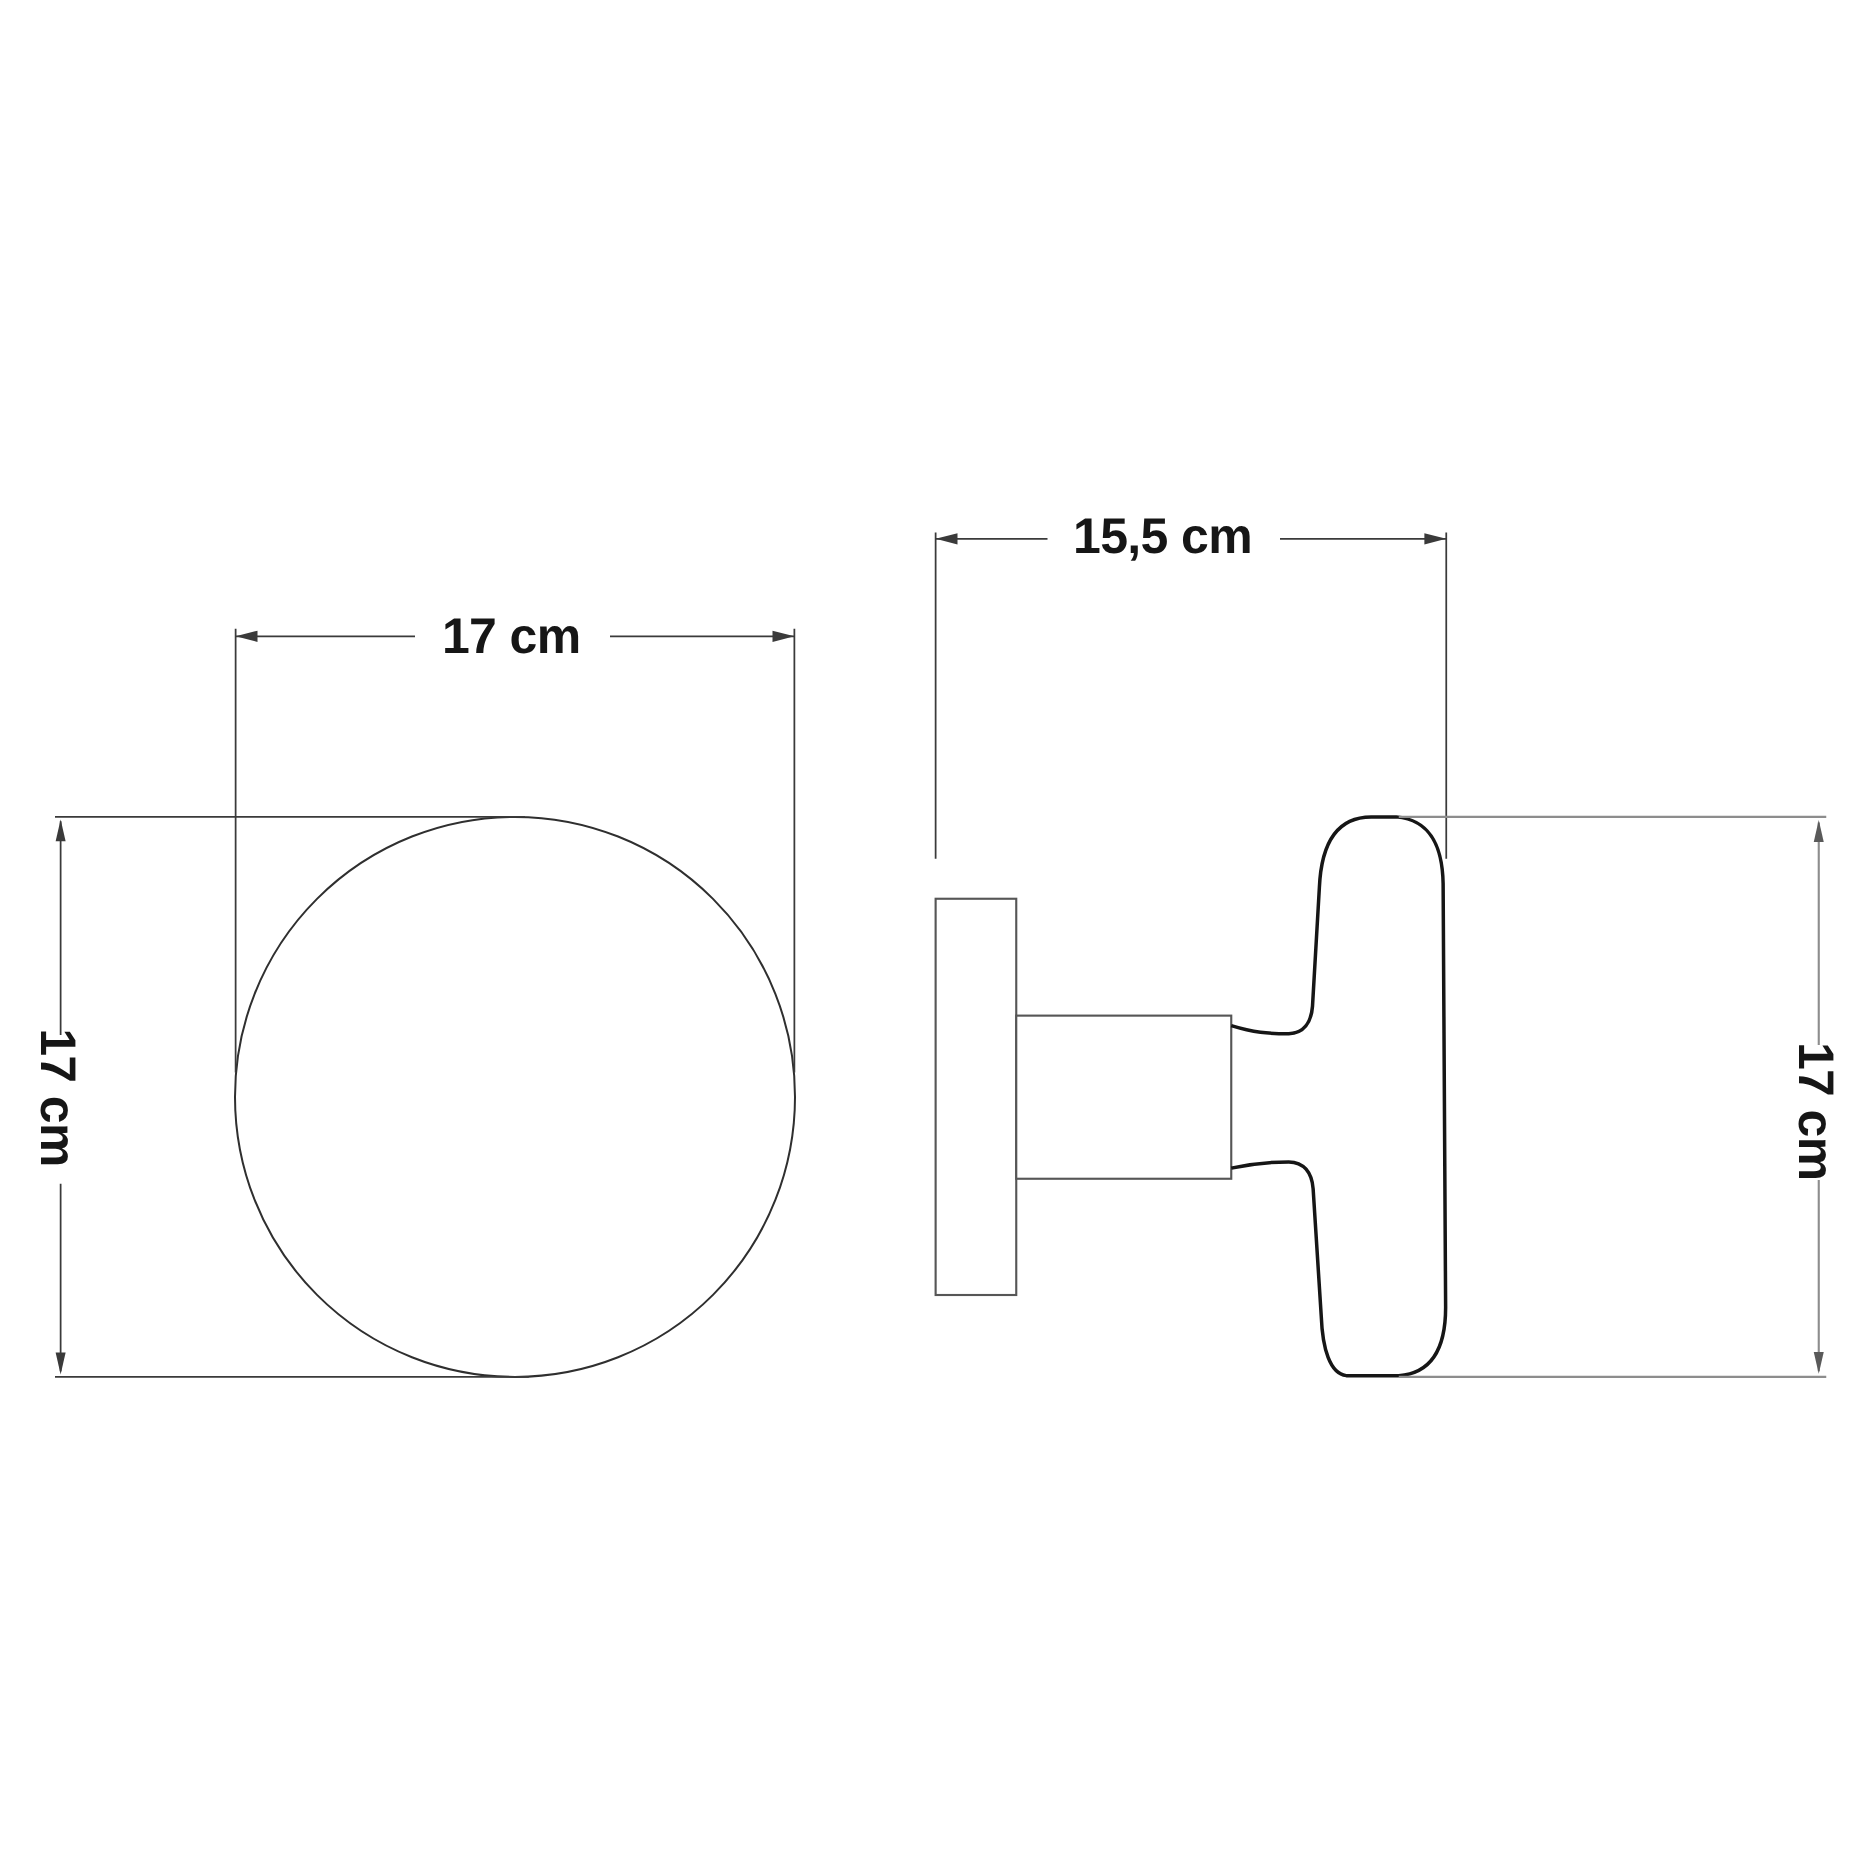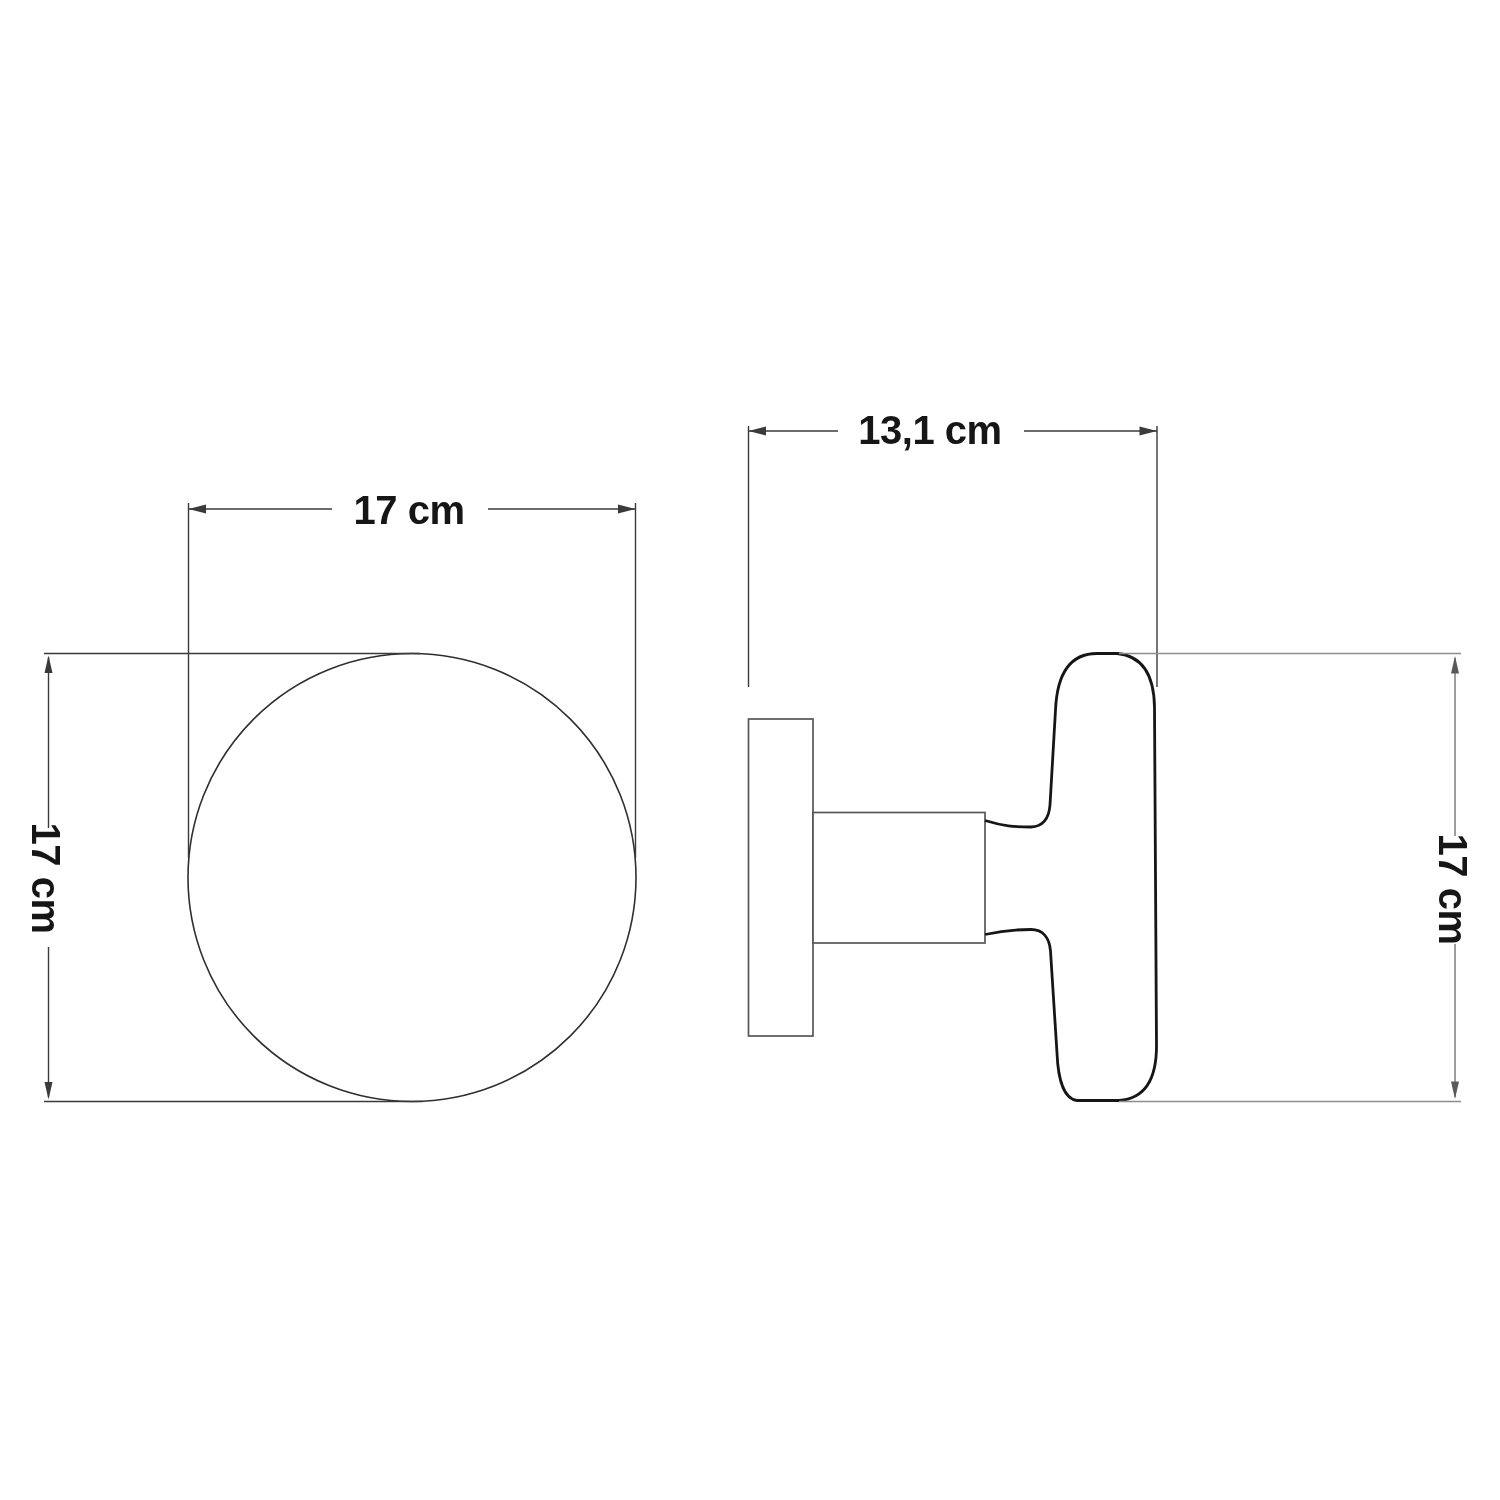--- a/index.html
+++ b/index.html
@@ -97,16 +97,16 @@
     <path d="M1455,658 L1455,836" class="dim-gray"></path>
     <path d="M1455,944 L1455,1097" class="dim-gray"></path>
     <path d="M1455,656 L1451,673.5 L1459,673.5 Z" class="arrow-gray"></path>
     <path d="M1455,1099 L1451,1081.5 L1459,1081.5 Z" class="arrow-gray"></path>
   </svg>
 
   <div class="dim-label" style="left:409px;top:510px;">17 cm</div>
 
   <div class="dim-label rot" style="left:45px;top:878px;">17 cm</div>
 
-  <div class="dim-label" style="left:930px;top:430px;">13,1 cm</div>
+  <div class="dim-label" style="left:930px;top:430px;">15,5 cm</div>
 
   <div class="dim-label rot" style="left:1452px;top:889px;">17 cm</div>
 </div>
 
 </body></html>

